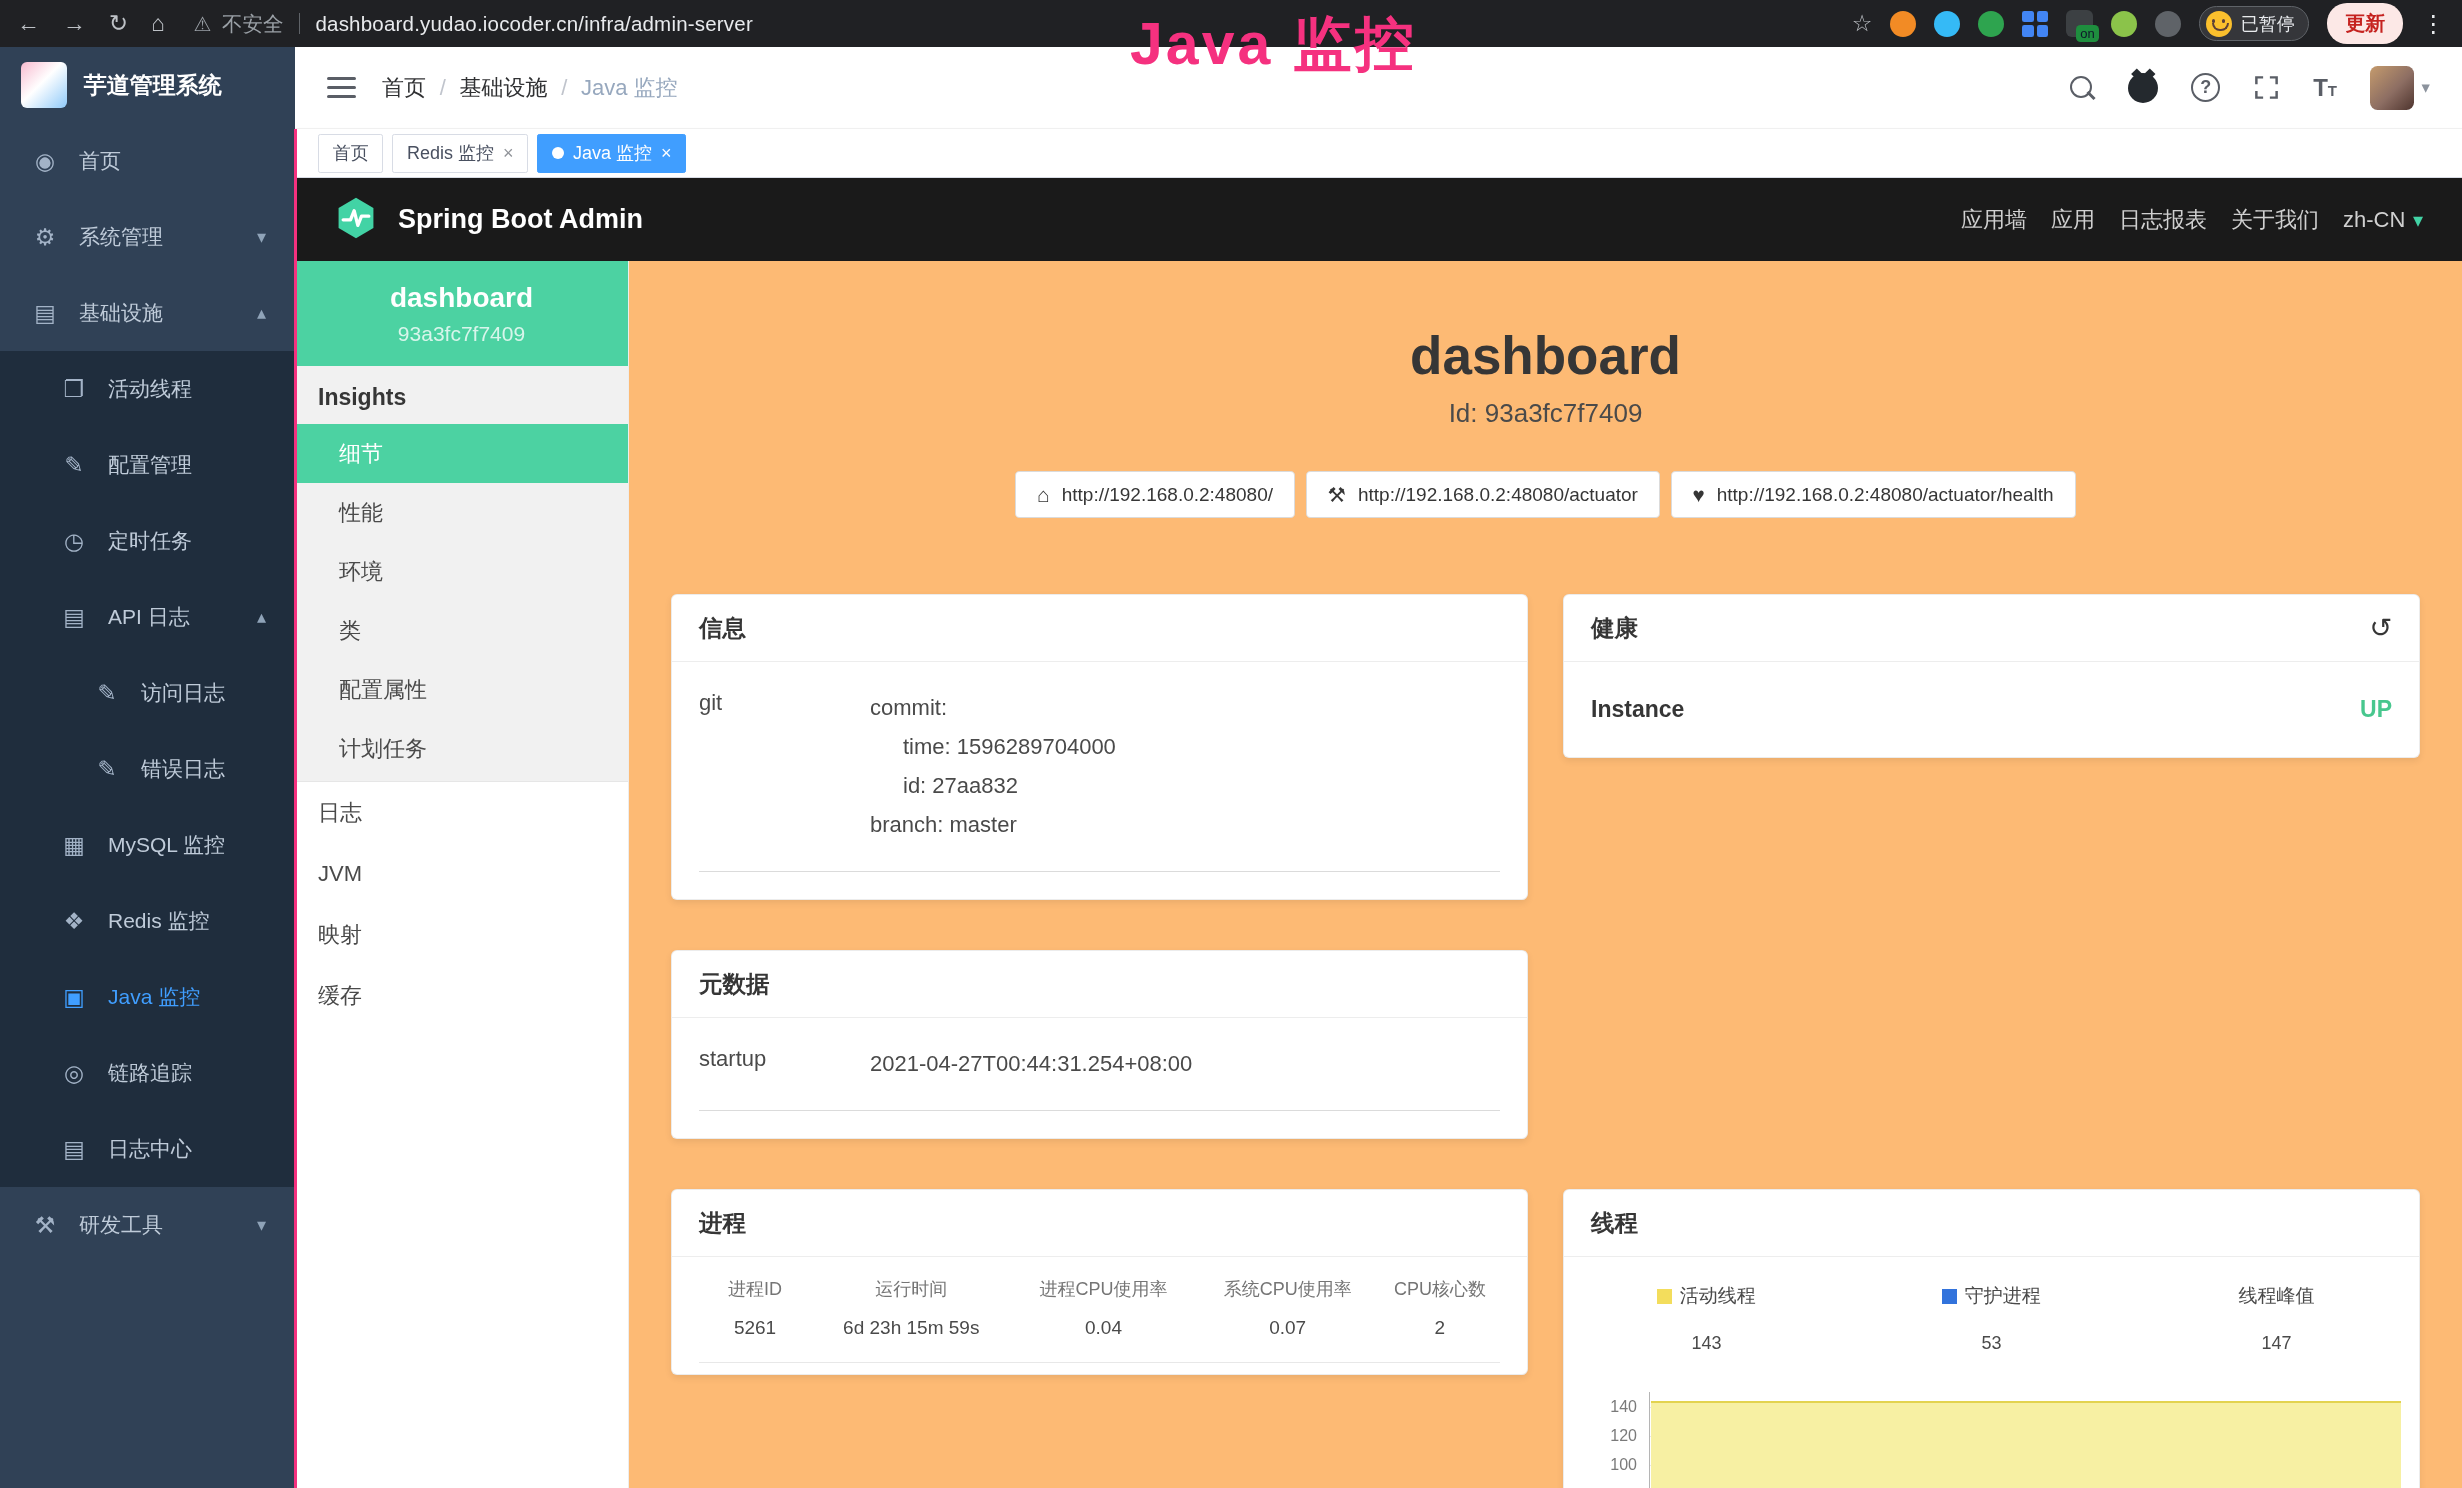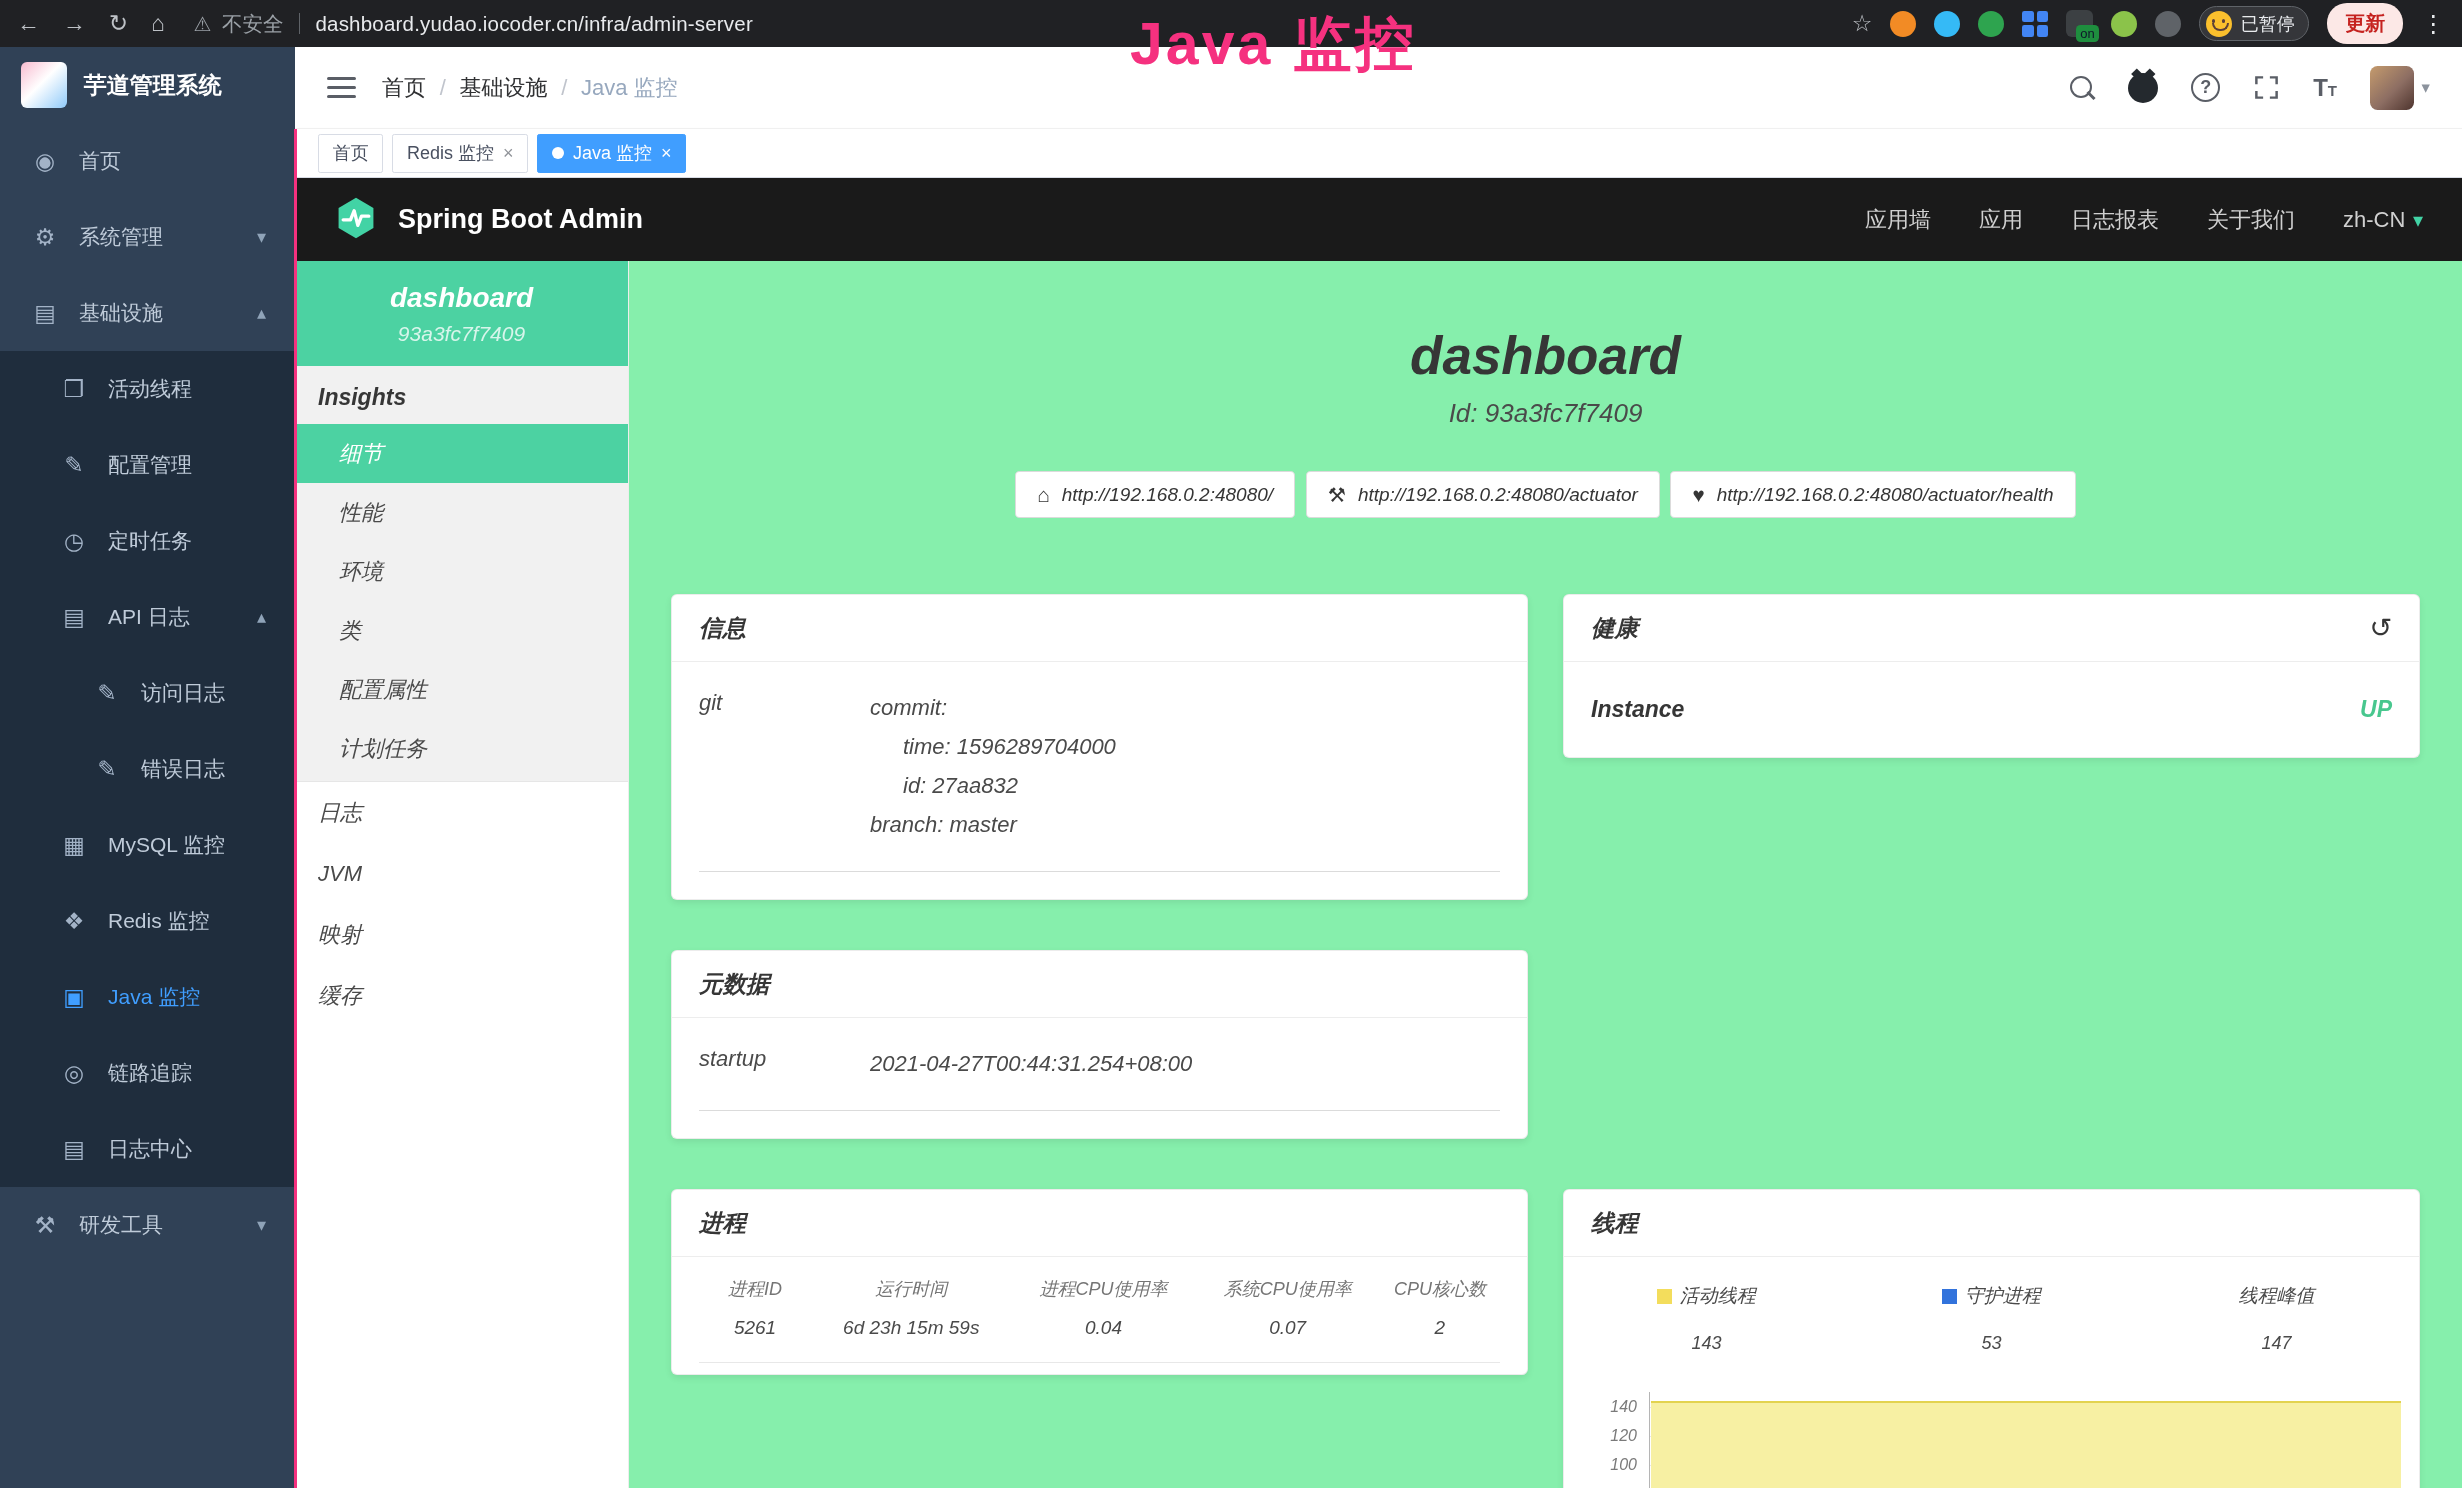--- a/index.html
+++ b/index.html
@@ -90,27 +90,27 @@
   .tabs-bar { height:49px; background:#fff; border-bottom:0.8px solid #d8dce5; box-shadow:0 1.5px 6px rgba(0,0,0,.05); display:flex; align-items:center; padding:0 23px; gap:9px; }
   .tag { height:39px; display:inline-flex; align-items:center; gap:9px; padding:0 13.7px; border:0.8px solid #d8dce5; border-radius:2.3px; background:#fff; color:#495060; font-size:18px; cursor:pointer; white-space:nowrap; }
   .tag .x { font-size:18px; color:#909399; }
   .tag.active { background:#409eff; border-color:#409eff; color:#fff; }
   .tag.active .x { color:#fff; }
   .tag .dot { width:12px; height:12px; border-radius:50%; background:#fff; display:inline-block; }
 
   
   .sba-header { height:83px; background:#1a1a1a; display:flex; align-items:center; padding:0 39px; gap:20px; }
   .sba-brand { color:#fff; font-size:27px; font-weight:700; }
-  .sba-nav { margin-left:auto; display:flex; align-items:center; gap:48px; font-size:22px; color:#d0d0d0; }
+  .sba-nav { margin-left:auto; display:flex; align-items:center; gap:24px; font-size:22px; color:#d0d0d0; }
   .sba-nav .nav-item { cursor:pointer; white-space:nowrap; }
   .locale { display:flex; align-items:center; gap:7.6px; cursor:pointer; }
   .locale .lc-caret { color:#42d3a5; font-size:20px; }
 
   
-  .sba-body { flex:1; display:flex; min-height:0; background:#86efac;font-style:italic; }
+  .sba-body { flex:1; display:flex; min-height:0; background:#fdba74; }
   .sba-sidebar { width:334px; flex-shrink:0; background:#fff; border-right:0.8px solid #ededed; }
   .instance-head { background:#4cd2a2; color:#fff; text-align:center; padding:21px 7.6px 20px; }
   .instance-name { font-size:28px; font-weight:700; }
   .instance-id { font-size:21px; color:rgba(255,255,255,.78); margin-top:7.6px; }
   .insights-group { background:#f1f1f1; padding-bottom:3px; border-bottom:0.8px solid #e6e6e6; }
   .sba-section { padding:18px 23px 13.7px; font-size:23px; font-weight:700; color:#363636; }
   .sba-item { height:59px; display:flex; align-items:center; padding:0 23px; font-size:22px; color:#4a4a4a; cursor:pointer; white-space:nowrap; }
   .insights-group .sba-item { padding-left:44px; }
   .sba-item.active { background:#4cd2a2; color:#fff; }
   .root-items .sba-item { height:61px; background:#fff; }

